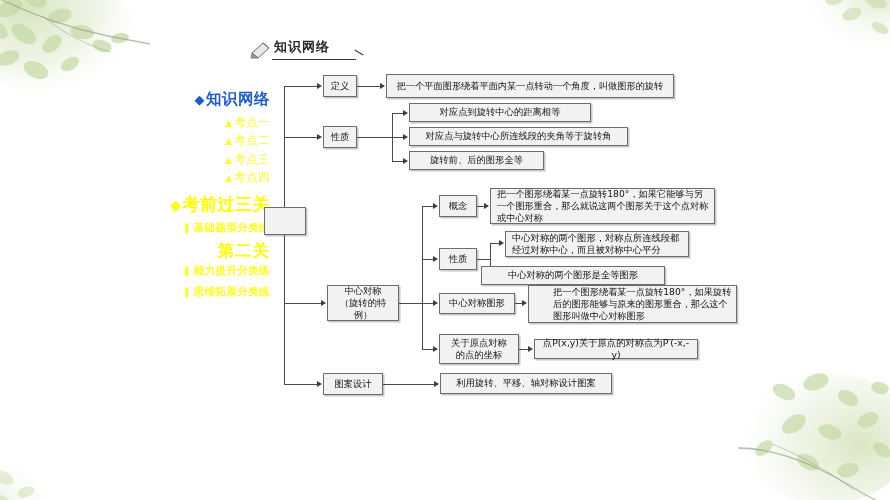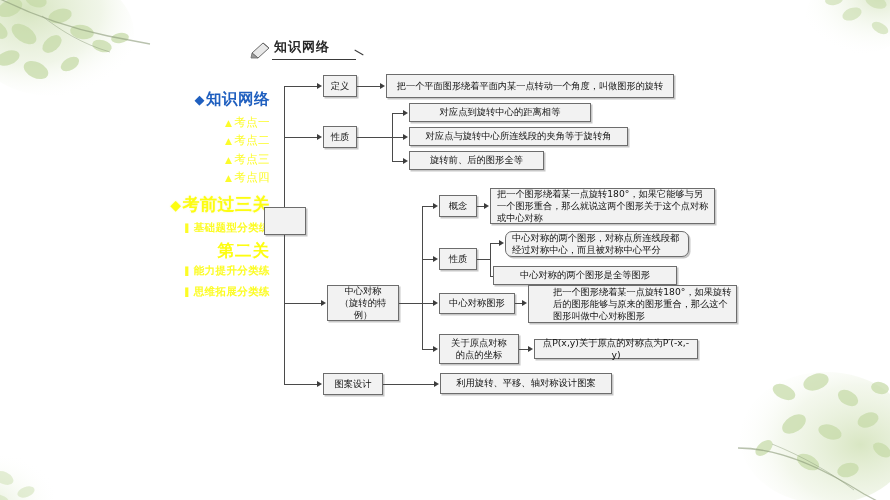--- a/index.html
+++ b/index.html
@@ -290,25 +290,25 @@
     <div class="node left wide" style="left:490px;top:188px;width:225px;height:36px;">把一个图形绕着某一点旋转180°，如果它能够与另一个图形重合，那么就说这两个图形关于这个点对称或中心对称</div>
 
     <div class="ln h" style="left:422px;top:259px;width:12px;"></div>
     <div class="arw" style="left:433px;top:255.5px;"></div>
     <div class="node" style="left:439px;top:248px;width:38px;height:22px;">性质</div>
     <div class="ln h" style="left:477px;top:259px;width:14px;"></div>
     <div class="ln v" style="left:490px;top:243px;height:33px;"></div>
 
     <div class="ln h" style="left:490px;top:243px;width:10px;"></div>
     <div class="arw" style="left:499px;top:239.5px;"></div>
-    <div class="node left" style="left:505px;top:231px;width:184px;height:26px;border-radius:7px;">中心对称的两个图形，对称点所连线段都经过对称中心，而且被对称中心平分</div>
+    <div class="node left" style="left:505px;top:231px;width:184px;height:26px;">中心对称的两个图形，对称点所连线段都经过对称中心，而且被对称中心平分</div>
 
     <div class="ln h" style="left:490px;top:276px;width:10px;"></div>
     <div class="arw" style="left:499px;top:272.5px;"></div>
-    <div class="node" style="left:493px;top:266px;width:184px;height:19px;">中心对称的两个图形是全等图形</div>
+    <div class="node" style="left:481px;top:266px;width:184px;height:19px;">中心对称的两个图形是全等图形</div>
 
     <div class="ln h" style="left:422px;top:303px;width:12px;"></div>
     <div class="arw" style="left:433px;top:299.5px;"></div>
     <div class="node" style="left:439px;top:293px;width:76px;height:21px;">中心对称图形</div>
     <div class="ln h" style="left:515px;top:303px;width:8px;"></div>
     <div class="arw" style="left:522px;top:299.5px;"></div>
     <div class="node left wide" style="left:528px;top:285px;width:209px;height:38px;padding-left:24px;">把一个图形绕着某一点旋转180°，如果旋转后的图形能够与原来的图形重合，那么这个图形叫做中心对称图形</div>
 
     <div class="ln h" style="left:422px;top:349px;width:12px;"></div>
     <div class="arw" style="left:433px;top:345.5px;"></div>

